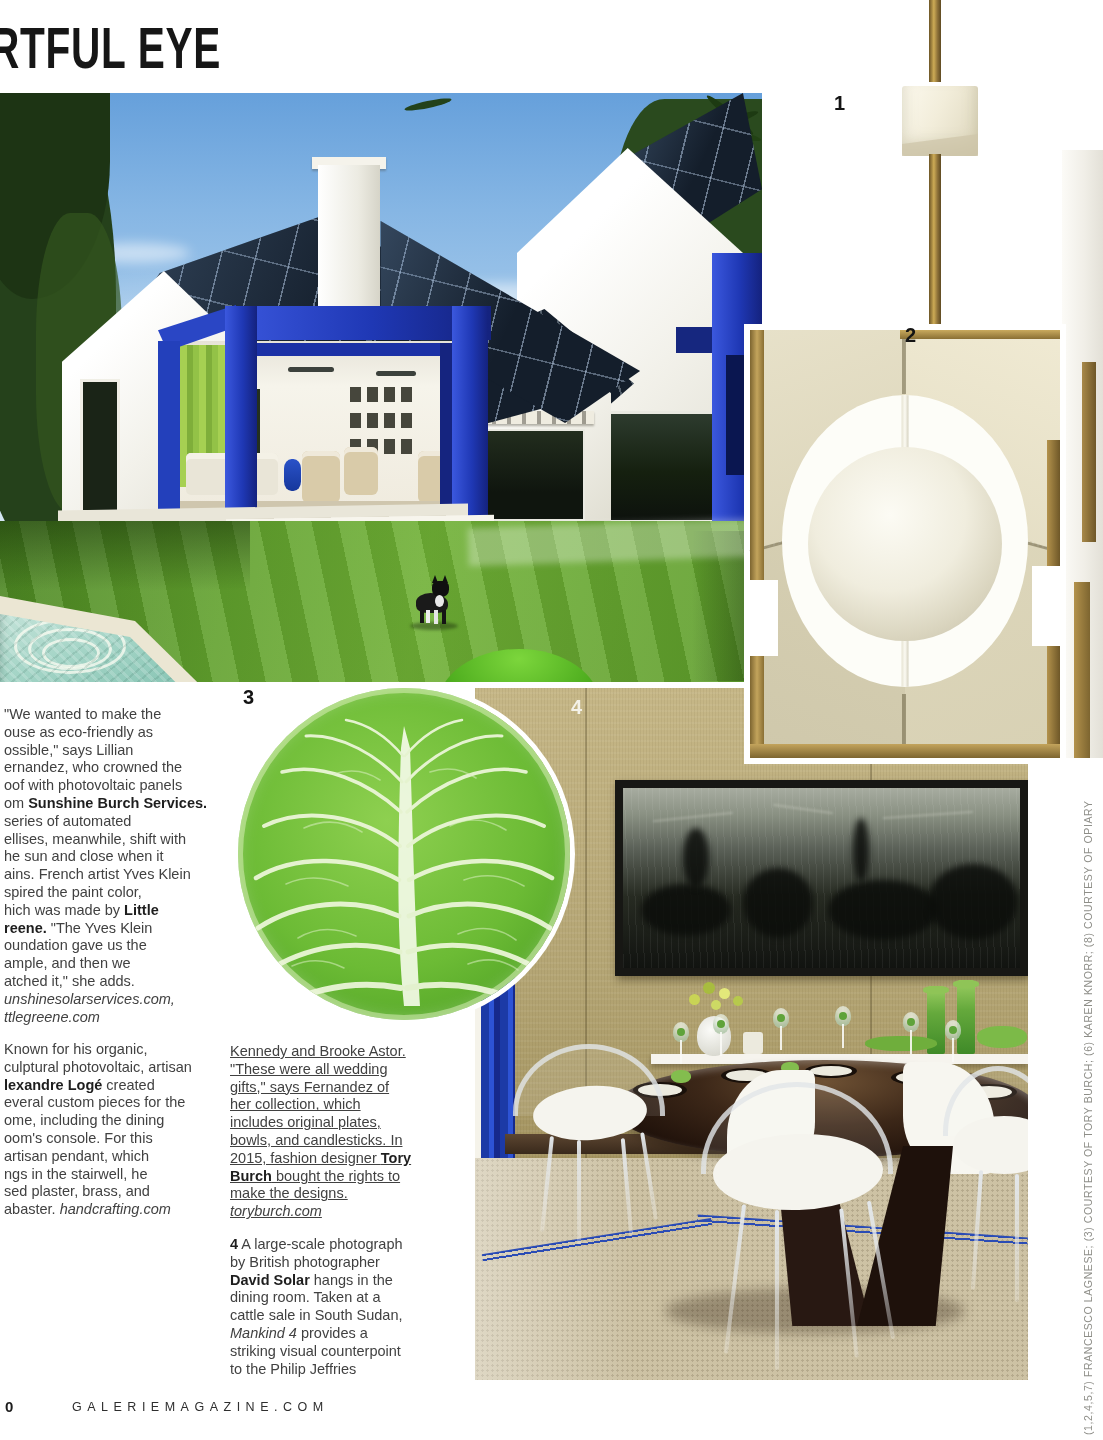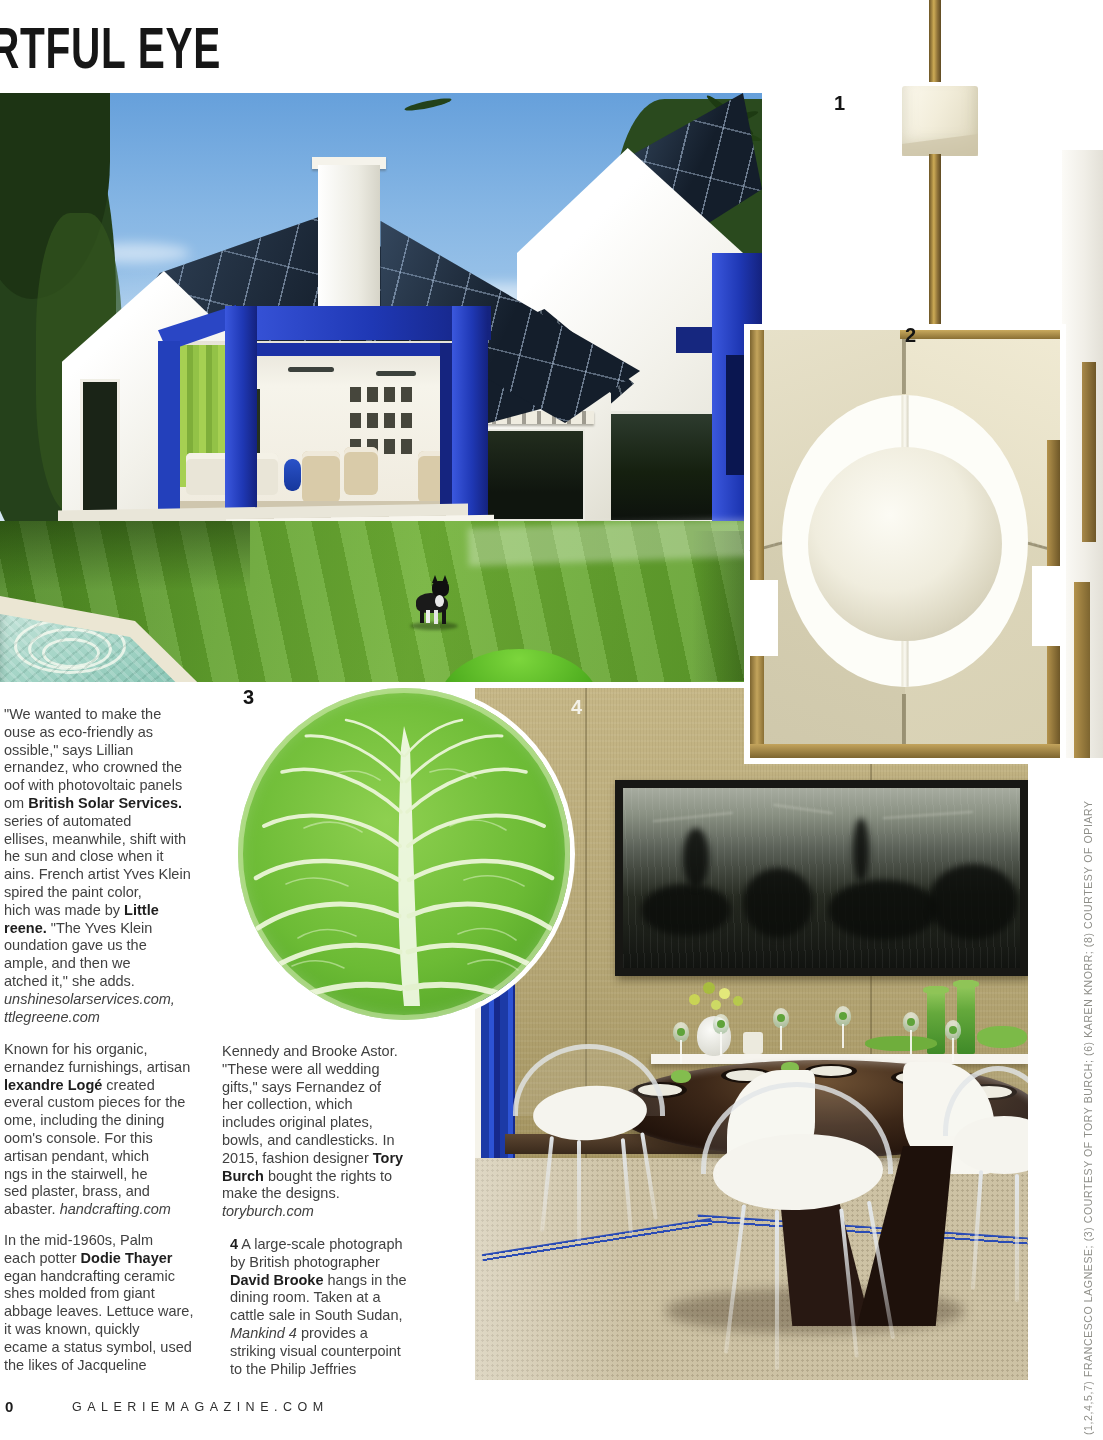--- a/index.html
+++ b/index.html
@@ -476,68 +476,60 @@
   <div class="figlabel" style="left:834px;top:92px;">1</div>
   <div class="figlabel" style="left:905px;top:324px;">2</div>
   <div class="figlabel" style="left:243px;top:686px;">3</div>
   <div class="figlabel white" style="left:571px;top:696px;z-index:9;">4</div>
 
   <p class="col-p" style="left:4px;top:706px;width:235px;"><span>"We wanted to make the
 ouse as eco-friendly as
 ossible," says Lillian
 ernandez, who crowned the
 oof with photovoltaic panels
-om </span><b>British Solar Services.</b><span>
+om </span><b>Sunshine Burch Services.</b><span>
 series of automated
 ellises, meanwhile, shift with
 he sun and close when it
 ains. French artist Yves Klein
 spired the paint color,
 hich was made by </span><b>Little
 reene.</b><span> "The Yves Klein
 oundation gave us the
 ample, and then we
 atched it," she adds.
 </span><i>unshinesolarservices.com,
 ttlegreene.com</i></p>
 
   <p class="col-p" style="left:4px;top:1041px;width:235px;"><span>Known for his organic,
-ernandez furnishings, artisan
+culptural photovoltaic, artisan
 </span><b>lexandre Logé</b><span> created
 everal custom pieces for the
 ome, including the dining
 oom's console. For this
 artisan pendant, which
 ngs in the stairwell, he
 sed plaster, brass, and
 abaster. </span><i>handcrafting.com</i></p>
 
-  <p class="col-p" style="left:4px;top:1232px;width:235px;"><span>In the mid-1960s, Palm
-each potter </span><b>Dodie Thayer</b><span>
-egan handcrafting ceramic
-shes molded from giant
-abbage leaves. Lettuce ware,
-it was known, quickly
-ecame a status symbol, used
-the likes of Jacqueline</span></p>
-
-  <p class="col-p" style="left:222px;top:1043px;width:240px;"><span>Kennedy and Brooke Astor.
+
+  <p class="col-p" style="left:230px;top:1043px;width:240px;text-decoration:underline;"><span>Kennedy and Brooke Astor.
 "These were all wedding
 gifts," says Fernandez of
 her collection, which
 includes original plates,
 bowls, and candlesticks. In
 2015, fashion designer </span><b>Tory
 Burch</b><span> bought the rights to
 make the designs.
 </span><i>toryburch.com</i></p>
 
   <p class="col-p" style="left:230px;top:1236px;width:240px;"><b>4</b><span> A large-scale photograph
 by British photographer
-</span><b>David Brooke</b><span> hangs in the
+</span><b>David Solar</b><span> hangs in the
 dining room. Taken at a
 cattle sale in South Sudan,
 </span><i>Mankind 4</i><span> provides a
 striking visual counterpoint
 to the Philip Jeffries</span></p>
 
   <div class="credits">(1,2,4,5,7) FRANCESCO LAGNESE; (3) COURTESY OF TORY BURCH; (6) KAREN KNORR; (8) COURTESY OF OPIARY</div>
 
   <div class="footer">
     <span class="pagenum">0</span>

